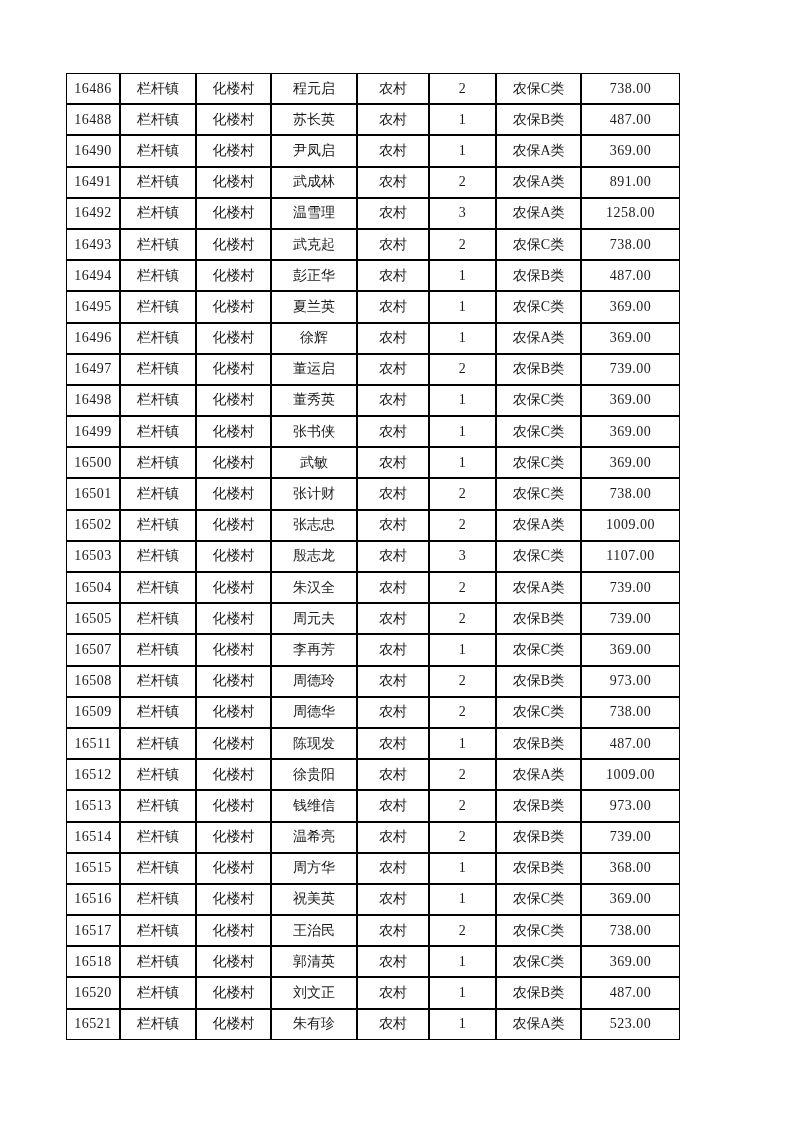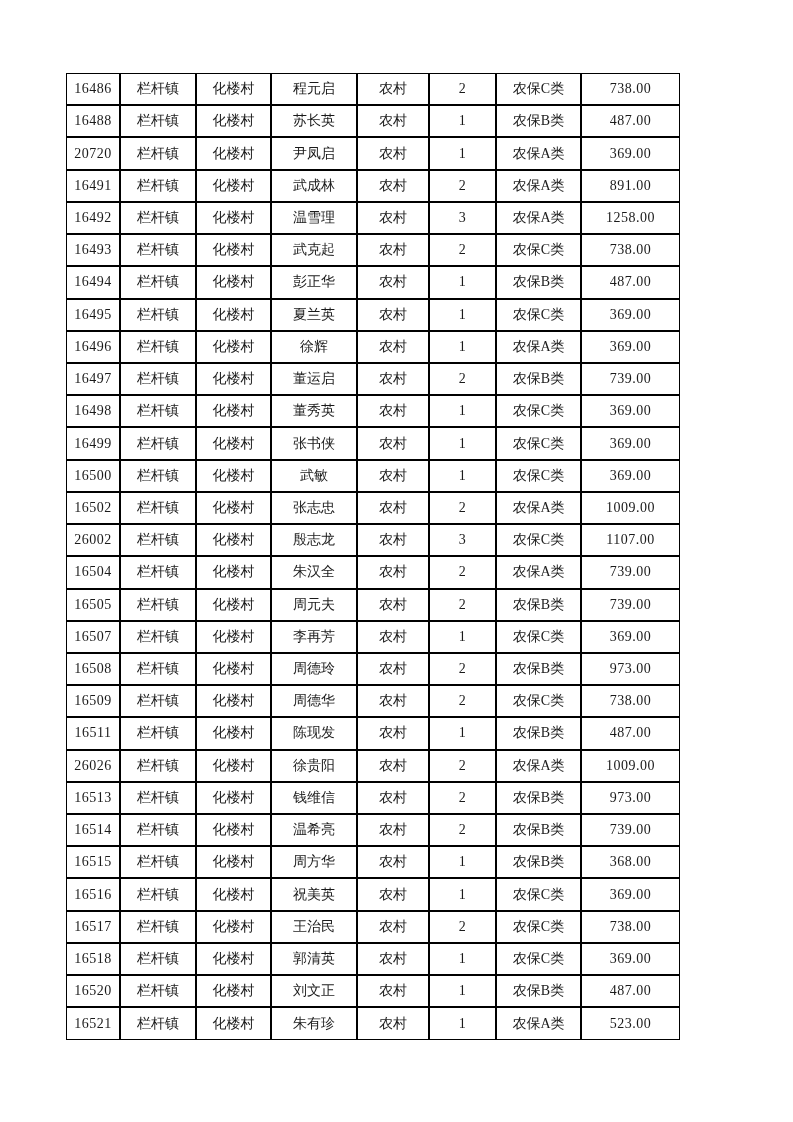--- a/index.html
+++ b/index.html
@@ -71,21 +71,21 @@
           <td class="num">16488</td>
           <td>栏杆镇</td>
           <td>化楼村</td>
           <td>苏长英</td>
           <td>农村</td>
           <td class="num">1</td>
           <td>农保B类</td>
           <td class="num">487.00</td>
         </tr>
         <tr>
-          <td class="num">20720</td>
+          <td class="num">16490</td>
           <td>栏杆镇</td>
           <td>化楼村</td>
           <td>尹凤启</td>
           <td>农村</td>
           <td class="num">1</td>
           <td>农保A类</td>
           <td class="num">369.00</td>
         </tr>
         <tr>
           <td class="num">16491</td>
@@ -181,31 +181,41 @@
           <td class="num">16500</td>
           <td>栏杆镇</td>
           <td>化楼村</td>
           <td>武敏</td>
           <td>农村</td>
           <td class="num">1</td>
           <td>农保C类</td>
           <td class="num">369.00</td>
         </tr>
         <tr>
+          <td class="num">16501</td>
+          <td>栏杆镇</td>
+          <td>化楼村</td>
+          <td>张计财</td>
+          <td>农村</td>
+          <td class="num">2</td>
+          <td>农保C类</td>
+          <td class="num">738.00</td>
+        </tr>
+        <tr>
           <td class="num">16502</td>
           <td>栏杆镇</td>
           <td>化楼村</td>
           <td>张志忠</td>
           <td>农村</td>
           <td class="num">2</td>
           <td>农保A类</td>
           <td class="num">1009.00</td>
         </tr>
         <tr>
-          <td class="num">26002</td>
+          <td class="num">16503</td>
           <td>栏杆镇</td>
           <td>化楼村</td>
           <td>殷志龙</td>
           <td>农村</td>
           <td class="num">3</td>
           <td>农保C类</td>
           <td class="num">1107.00</td>
         </tr>
         <tr>
           <td class="num">16504</td>
@@ -261,21 +271,21 @@
           <td class="num">16511</td>
           <td>栏杆镇</td>
           <td>化楼村</td>
           <td>陈现发</td>
           <td>农村</td>
           <td class="num">1</td>
           <td>农保B类</td>
           <td class="num">487.00</td>
         </tr>
         <tr>
-          <td class="num">26026</td>
+          <td class="num">16512</td>
           <td>栏杆镇</td>
           <td>化楼村</td>
           <td>徐贵阳</td>
           <td>农村</td>
           <td class="num">2</td>
           <td>农保A类</td>
           <td class="num">1009.00</td>
         </tr>
         <tr>
           <td class="num">16513</td>

